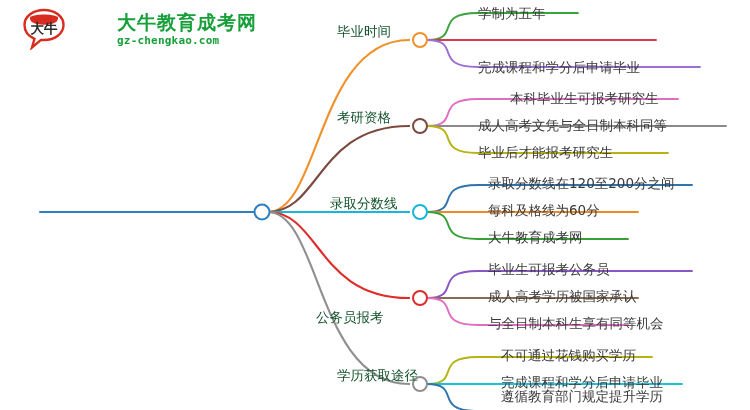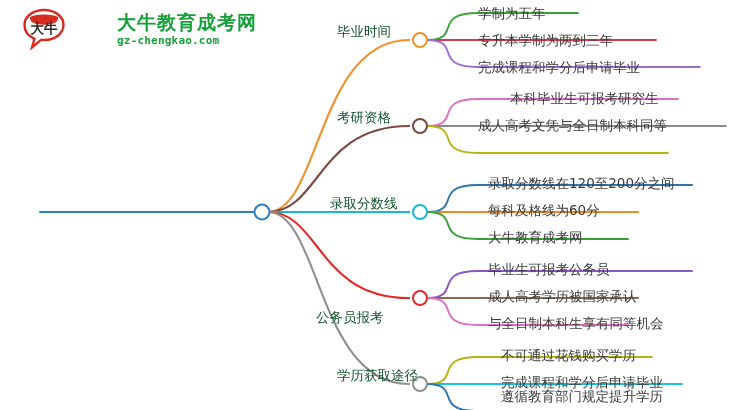--- a/index.html
+++ b/index.html
@@ -126,26 +126,26 @@
         <circle cx="420" cy="212" r="7" fill="#ffffff" stroke="#18b6d8" stroke-width="2"></circle>
         <circle cx="420" cy="298" r="7" fill="#ffffff" stroke="#e02b2b" stroke-width="2"></circle>
         <circle cx="420" cy="384" r="7" fill="#ffffff" stroke="#8f8f8f" stroke-width="2"></circle>
         <circle cx="262" cy="212" r="7.5" fill="#ffffff" stroke="#2e7fc1" stroke-width="2"></circle>
       </g>
   </svg>
 
 
   <div class="node-label branch-label" style="left: 337px; top: 25px; transform: translateY(0px);">毕业时间</div>
   <div class="node-label leaf-label" style="left: 478px; top: 7px; transform: translateY(0px);">学制为五年</div>
-  <div class="node-label leaf-label" style="left: 478px; top: 34px; transform: translateY(0px);">专升本学制为两到三年</div>
   <div class="node-label leaf-label" style="left: 478px; top: 61px; transform: translateY(0px);">完成课程和学分后申请毕业</div>
 
   <div class="node-label branch-label" style="left: 337px; top: 111px; transform: translateY(0px);">考研资格</div>
   <div class="node-label leaf-label" style="left: 478px; top: 92px; transform: translateY(0px); margin-left: 32px;">本科毕业生可报考研究生</div>
   <div class="node-label leaf-label" style="left: 478px; top: 119px; transform: translateY(0px);">成人高考文凭与全日制本科同等</div>
+  <div class="node-label leaf-label" style="left: 478px; top: 146px; transform: translateY(0px);">毕业后才能报考研究生</div>
 
   <div class="node-label branch-label" style="left: 330px; top: 197px; transform: translateY(0px);">录取分数线</div>
   <div class="node-label leaf-label" style="left: 488px; top: 177px; transform: translateY(0px);">录取分数线在120至200分之间</div>
   <div class="node-label leaf-label" style="left: 488px; top: 204px; transform: translateY(0px);">每科及格线为60分</div>
   <div class="node-label leaf-label" style="left: 488px; top: 231px; transform: translateY(0px);">大牛教育成考网</div>
 
   <div class="node-label branch-label" style="left: 316px; top: 283px; transform: translateY(0px); margin-top: 28px;">公务员报考</div>
   <div class="node-label leaf-label" style="left: 488px; top: 263px; transform: translateY(0px);">毕业生可报考公务员</div>
   <div class="node-label leaf-label" style="left: 488px; top: 290px; transform: translateY(0px);">成人高考学历被国家承认</div>
   <div class="node-label leaf-label" style="left: 488px; top: 317px; transform: translateY(0px);">与全日制本科生享有同等机会</div>

